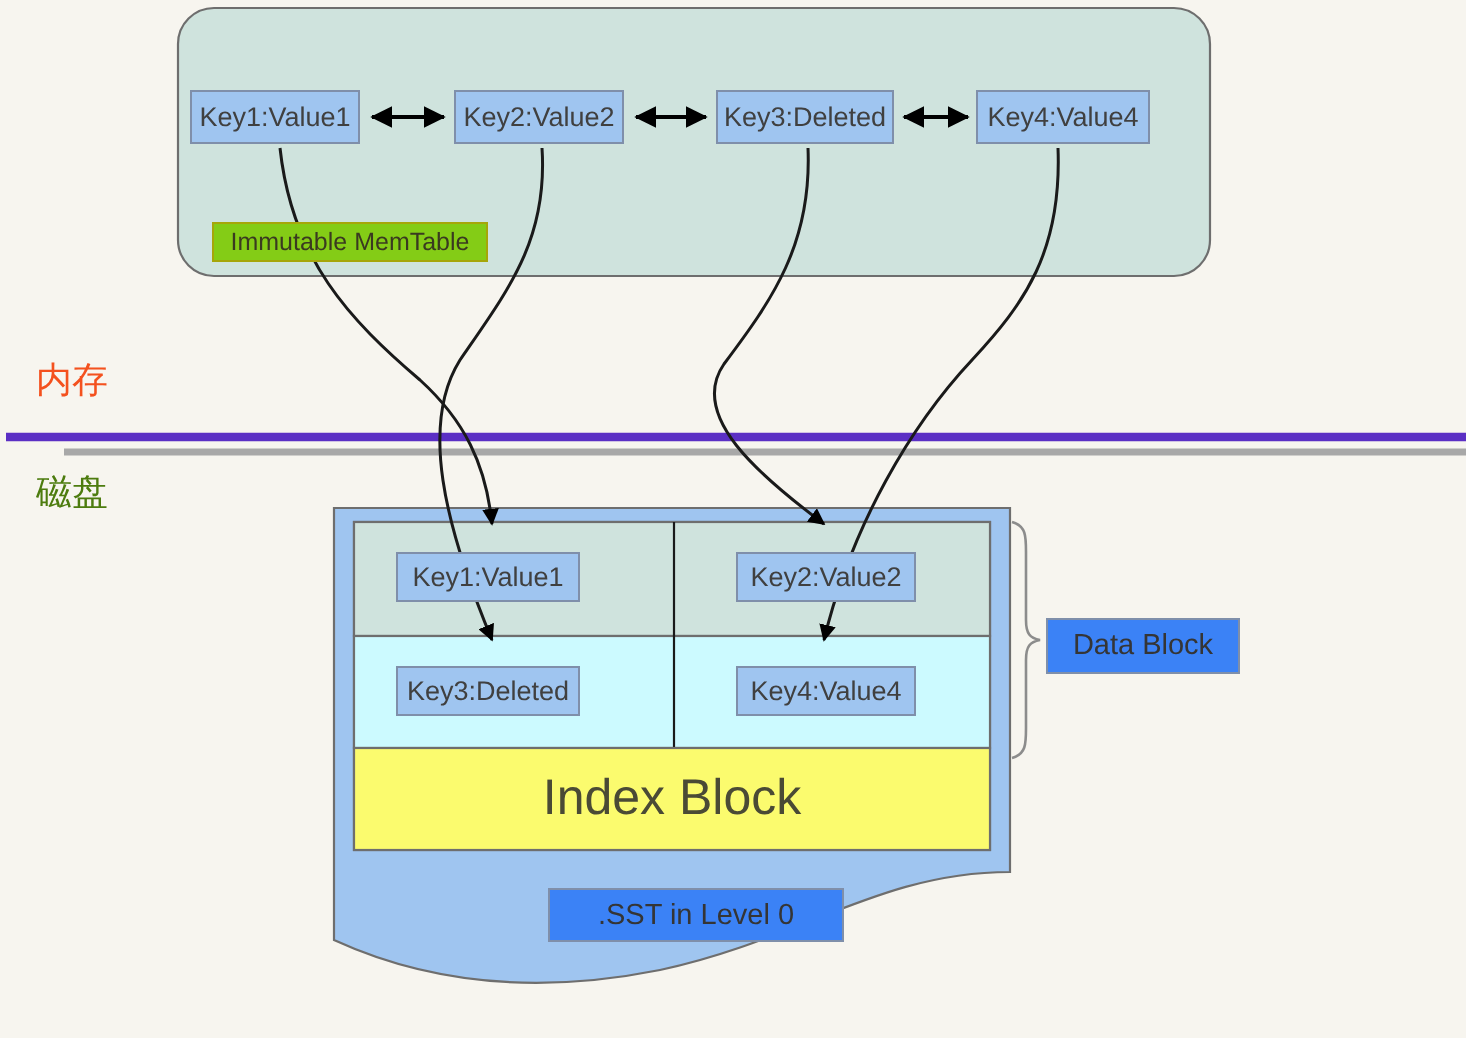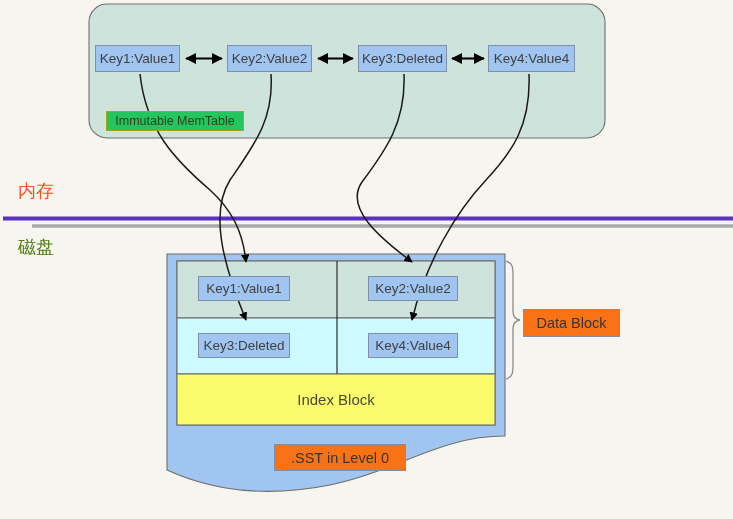--- a/index.html
+++ b/index.html
@@ -59,38 +59,38 @@
   .cellbox {
     background: #9fc5f0;
     border: 1px solid #7f8faa;
     font-size: 13.5px;
     line-height: 1;
     color: #404040;
   }
 
   
   .tag-yellow {
-    background: #22c55e;
+    background: #84cc16;
     border: 1px solid #a6a60a;
     font-size: 12.5px;
     color: #3a3a20;
     padding: 0 4px;
   }
 
   
   .tag-cyan {
-    background: #f97316;
+    background: #3b82f6;
     border: 1px solid #7f8faa;
     font-size: 14.5px;
     color: #353535;
     padding: 0 6px;
   }
 
   .index-block-label {
-    font-size: 15px;
+    font-size: 25px;
     color: #4a4a35;
   }
 
   .cjk-label {
     position: absolute;
     font-family: "DejaVu Sans", "Liberation Sans", sans-serif;
     font-size: 18px;
     font-weight: 400;
     line-height: 1;
     white-space: nowrap;
@@ -176,18 +176,18 @@
     <div class="cjk-label cjk-mem" style="left:18px; top:182px;">内存</div>
     <div class="cjk-label cjk-disk" style="left:18px; top:238px;">磁盘</div>
 
     <div class="box cellbox" style="left:198px; top:276px; width:92px; height:25px;">Key1:Value1</div>
     <div class="box cellbox" style="left:368px; top:276px; width:90px; height:25px;">Key2:Value2</div>
     <div class="box cellbox" style="left:198px; top:333px; width:92px; height:25px;">Key3:Deleted</div>
     <div class="box cellbox" style="left:368px; top:333px; width:90px; height:25px;">Key4:Value4</div>
 
     <div class="box index-block-label" style="left:177px; top:374px; width:318px; height:51px;">Index Block</div>
 
-    <div class="box tag-cyan" style="left:274px; top:444px; width:132px; height:27px;">.SST in Level 0</div>
+    <div class="box tag-cyan" style="left:274px; top:444px; width:148px; height:27px;">.SST in Level 0</div>
 
     <div class="box tag-cyan" style="left:523px; top:309px; width:97px; height:28px;">Data Block</div>
 
   </div>
 </div>
 
 </body></html>

